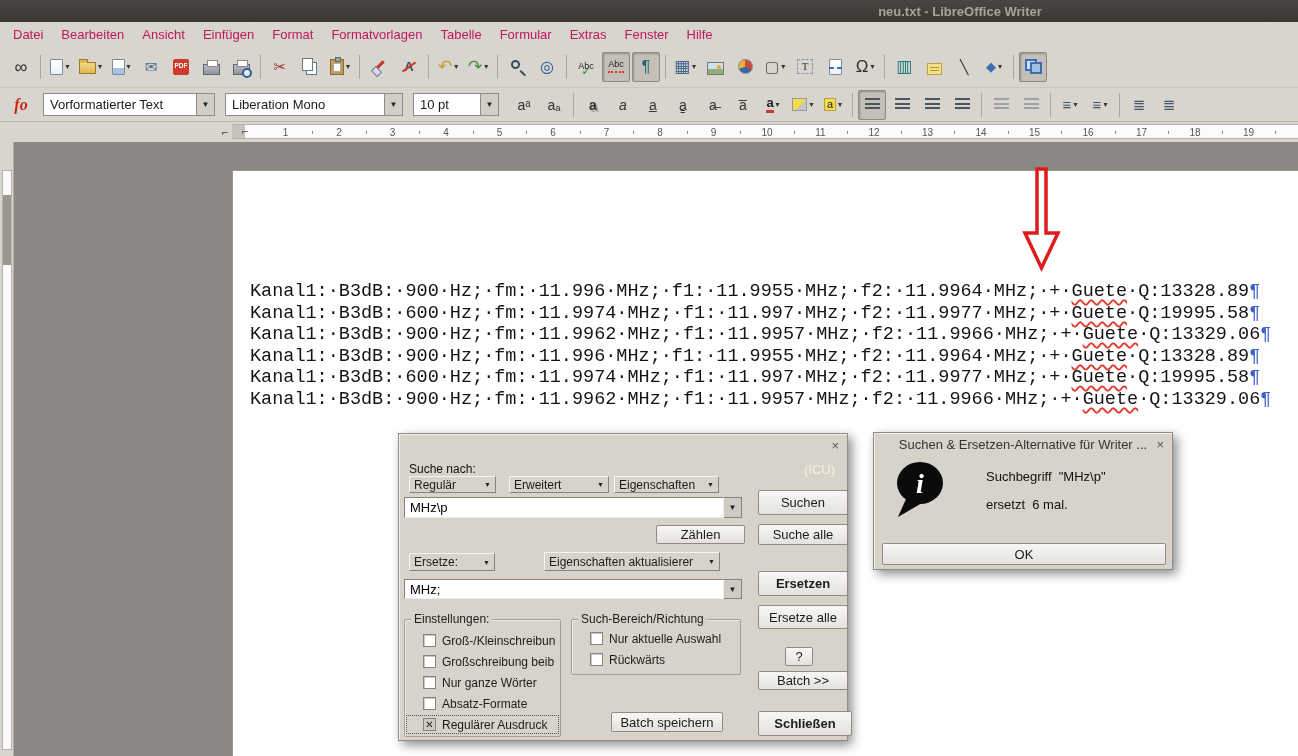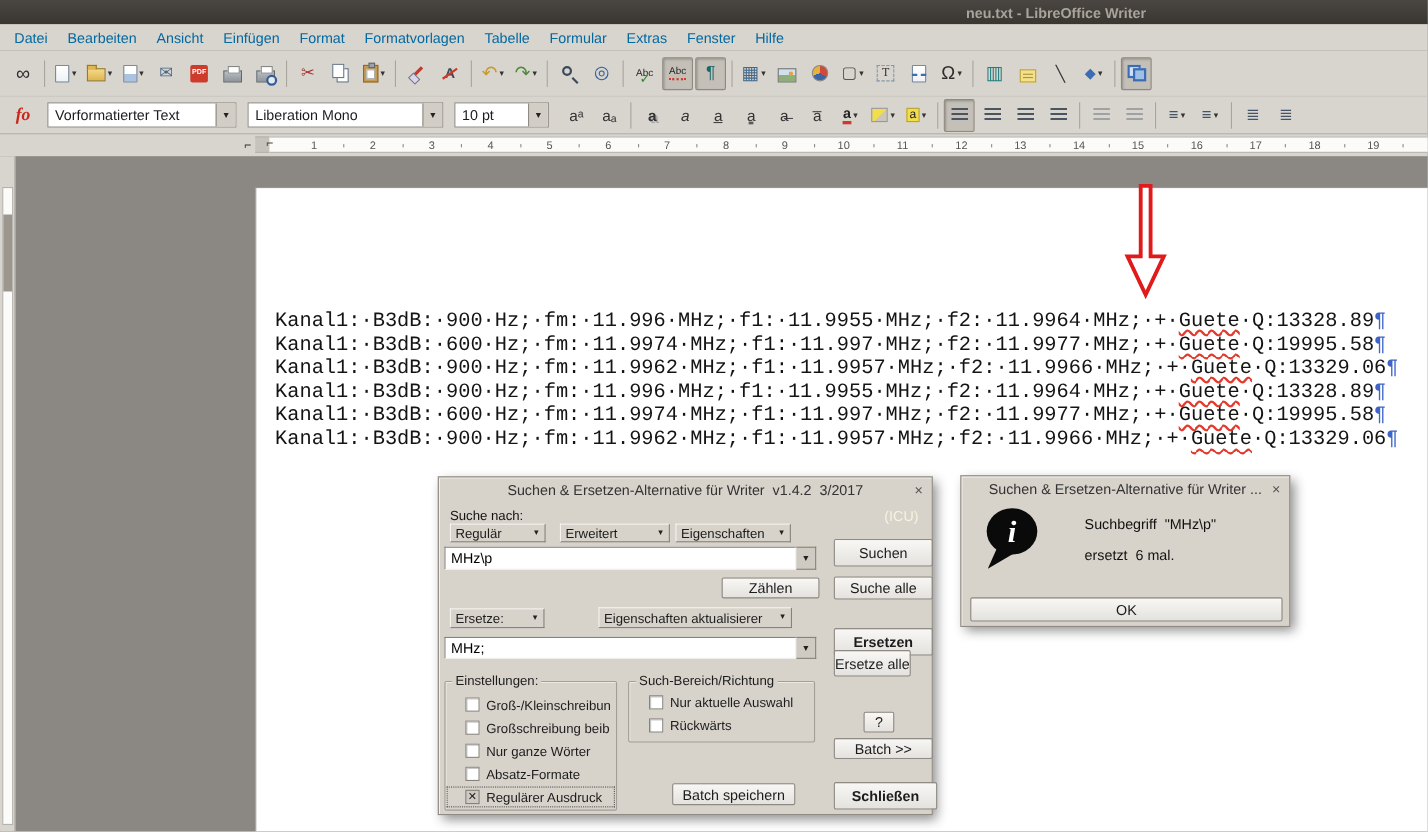--- a/index.html
+++ b/index.html
@@ -3,21 +3,21 @@
 <meta charset="utf-8">
 <style>
 *{margin:0;padding:0;box-sizing:border-box}
 html,body{width:1298px;height:756px}
 body{position:relative;overflow:hidden;background:#8b8883;font-family:"Liberation Sans","DejaVu Sans",sans-serif;color:#1c1c1c}
 
 
 .titlebar{position:absolute;left:0;top:0;width:1298px;height:22px;background:linear-gradient(#4a4742,#393631)}
 .title-text{position:absolute;left:730px;top:4px;width:460px;text-align:center;font-size:13px;font-weight:bold;color:#a8a39b;white-space:pre}
 .menubar{position:absolute;left:0;top:22px;width:1298px;height:24px;background:#d8d4ce;display:flex;align-items:center;padding-left:4px}
-.menu-item{padding:3px 9px;font-size:13px;color:#0369a1;white-space:nowrap}
+.menu-item{padding:3px 9px;font-size:13px;color:#be185d;white-space:nowrap}
 
 
 .toolbar1{position:absolute;left:0;top:46px;width:1298px;height:42px;background:#d8d4ce;display:flex;align-items:center;padding-left:6px;border-bottom:1px solid #cbc7c1}
 .toolbar2{position:absolute;left:0;top:88px;width:1298px;height:34px;background:#d8d4ce;display:flex;align-items:center;padding-left:6px;border-bottom:1px solid #b9b5af}
 .tbtn{height:30px;min-width:28px;display:flex;align-items:center;justify-content:center;margin:0 1px;border:1px solid transparent;border-radius:2px;padding:0 2px}
 .tbtn.pressed{background:#c4c0b8;border-color:#8f8b83;box-shadow:inset 1px 1px 2px rgba(0,0,0,.25)}
 .tbtn.tdis{opacity:.4}
 .tglyph{font-size:14px;line-height:1;display:flex;align-items:center;justify-content:center}
 .tarrow{font-size:8px;color:#333;margin-left:2px}
 .tsep{width:1px;height:24px;background:#a9a59e;margin:0 4px;flex:0 0 1px}
@@ -401,21 +401,20 @@
     <div class="docline"><span>Kanal1:·B3dB:·900·Hz;·fm:·11.996·MHz;·f1:·11.9955·MHz;·f2:·11.9964·MHz;·+·</span><span class="misspelled">Guete</span><span>·Q:13328.89</span><span class="pilcrow">¶</span></div>
     <div class="docline"><span>Kanal1:·B3dB:·600·Hz;·fm:·11.9974·MHz;·f1:·11.997·MHz;·f2:·11.9977·MHz;·+·</span><span class="misspelled">Guete</span><span>·Q:19995.58</span><span class="pilcrow">¶</span></div>
     <div class="docline"><span>Kanal1:·B3dB:·900·Hz;·fm:·11.9962·MHz;·f1:·11.9957·MHz;·f2:·11.9966·MHz;·+·</span><span class="misspelled">Guete</span><span>·Q:13329.06</span><span class="pilcrow">¶</span></div>
   </div>
 
 <svg class="arrow-annotation" viewBox="0 0 48 106">
   <path d="M19 2 L28 2 L28 66 L40 66 L23.5 101 L7 66 L19 66 Z" fill="#ffffff" stroke="#df1b1b" stroke-width="3.5" stroke-linejoin="miter"></path>
 </svg>
 
 <div class="dlg" style="left:398px;top:433px;width:450px;height:308px">
-  <div class="dlg-title">Suchen &amp; Ersetzen-Alternative für Writer  v1.4.2  3/2017</div>
   <span class="dlg-close">×</span>
   <span class="icu">(ICU)</span>
   <span class="msg-line" style="left:10px;top:28px;font-size:12px">Suche nach:</span>
 
   <span class="dd" style="left:10px;top:42px;width:87px;height:17px">
     <span>Regulär</span>
       <span class="ddarrow">▼</span>
   </span>
   <span class="dd" style="left:110px;top:42px;width:100px;height:17px">
     <span>Erweitert</span>
@@ -442,21 +441,21 @@
   <span class="dd" style="left:145px;top:118px;width:176px;height:19px">
     <span>Eigenschaften aktualisierer</span>
       <span class="ddarrow">▼</span>
   </span>
 
   <span class="fcombo" style="left:5px;top:145px;width:338px;height:20px">
     <input value="MHz;" style="">
     <span class="cbtn2">▼</span>
   </span>
   <span class="btn bold" style="left:359px;top:137px;width:90px;height:25px">Ersetzen</span>
-  <span class="btn" style="left:359px;top:157px;width:70px;height:24px">Ersetze alle</span>
+  <span class="btn" style="left:359px;top:171px;width:90px;height:24px">Ersetze alle</span>
 
   <div class="fs" style="left:5px;top:185px;width:157px;height:118px;padding-top:10px">
     <span class="fs-legend">Einstellungen:</span>
     <div id="settings-checks">
         <div class="cbrow">
           <span class="cbox"></span>
           <span class="cblabel">Groß-/Kleinschreibun</span>
         </div>
         <div class="cbrow">
           <span class="cbox"></span>

